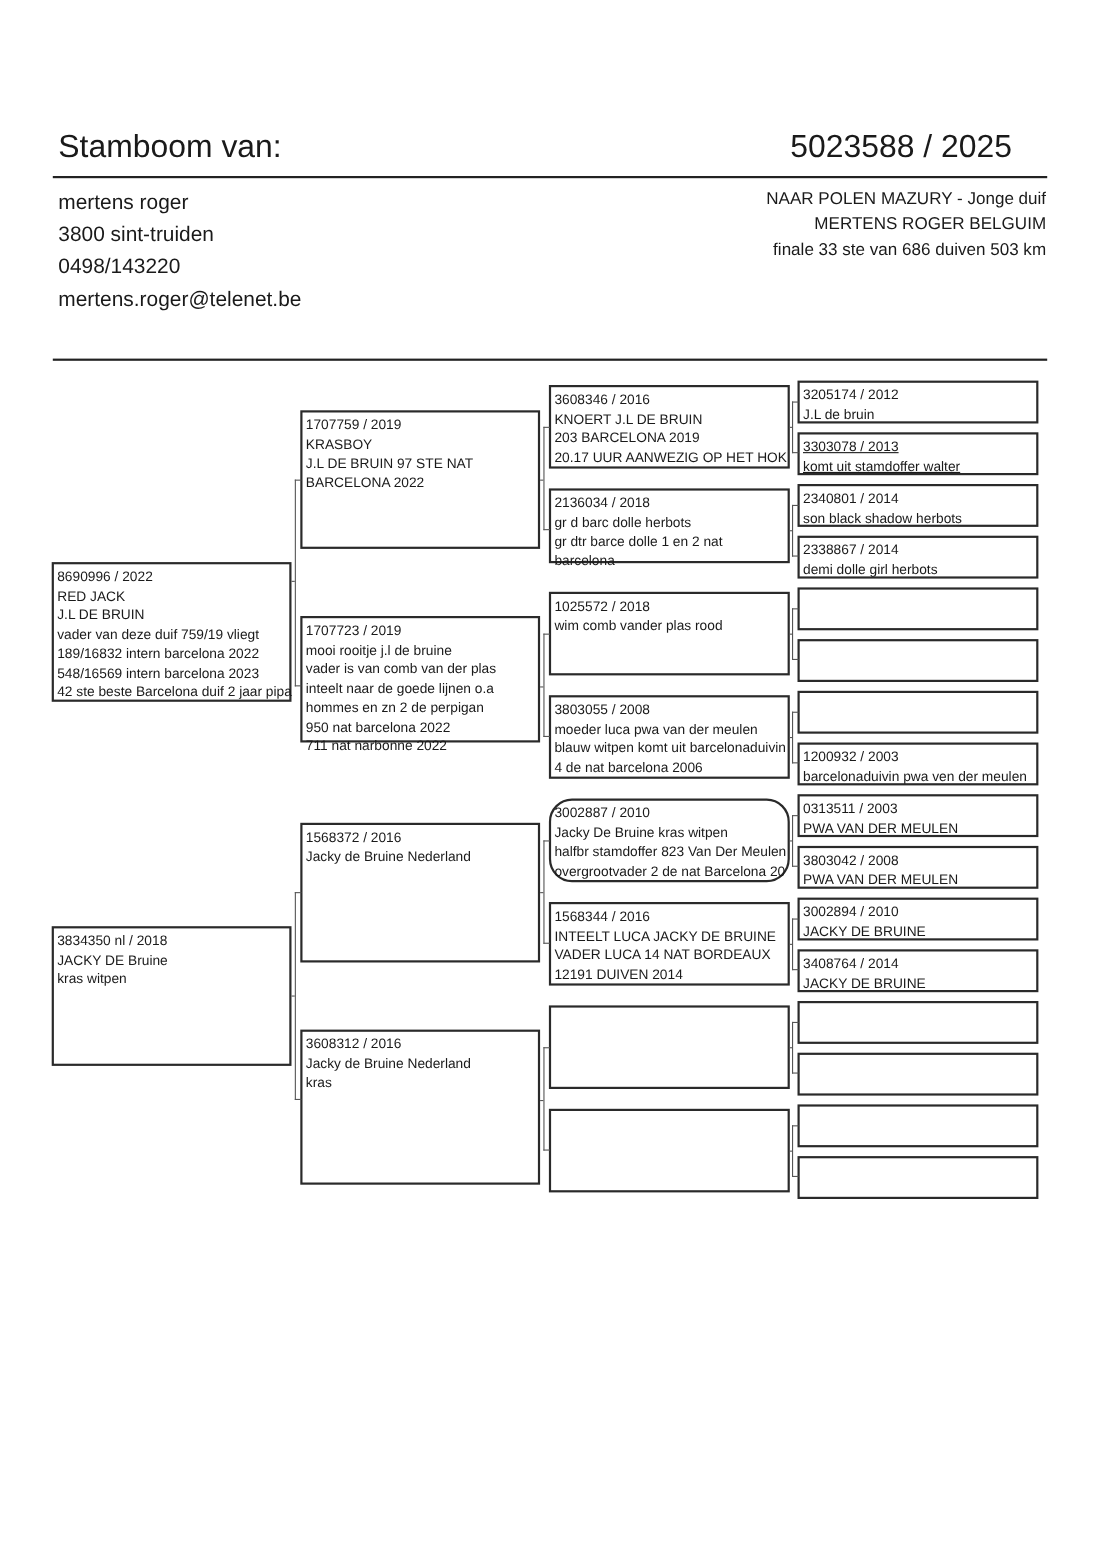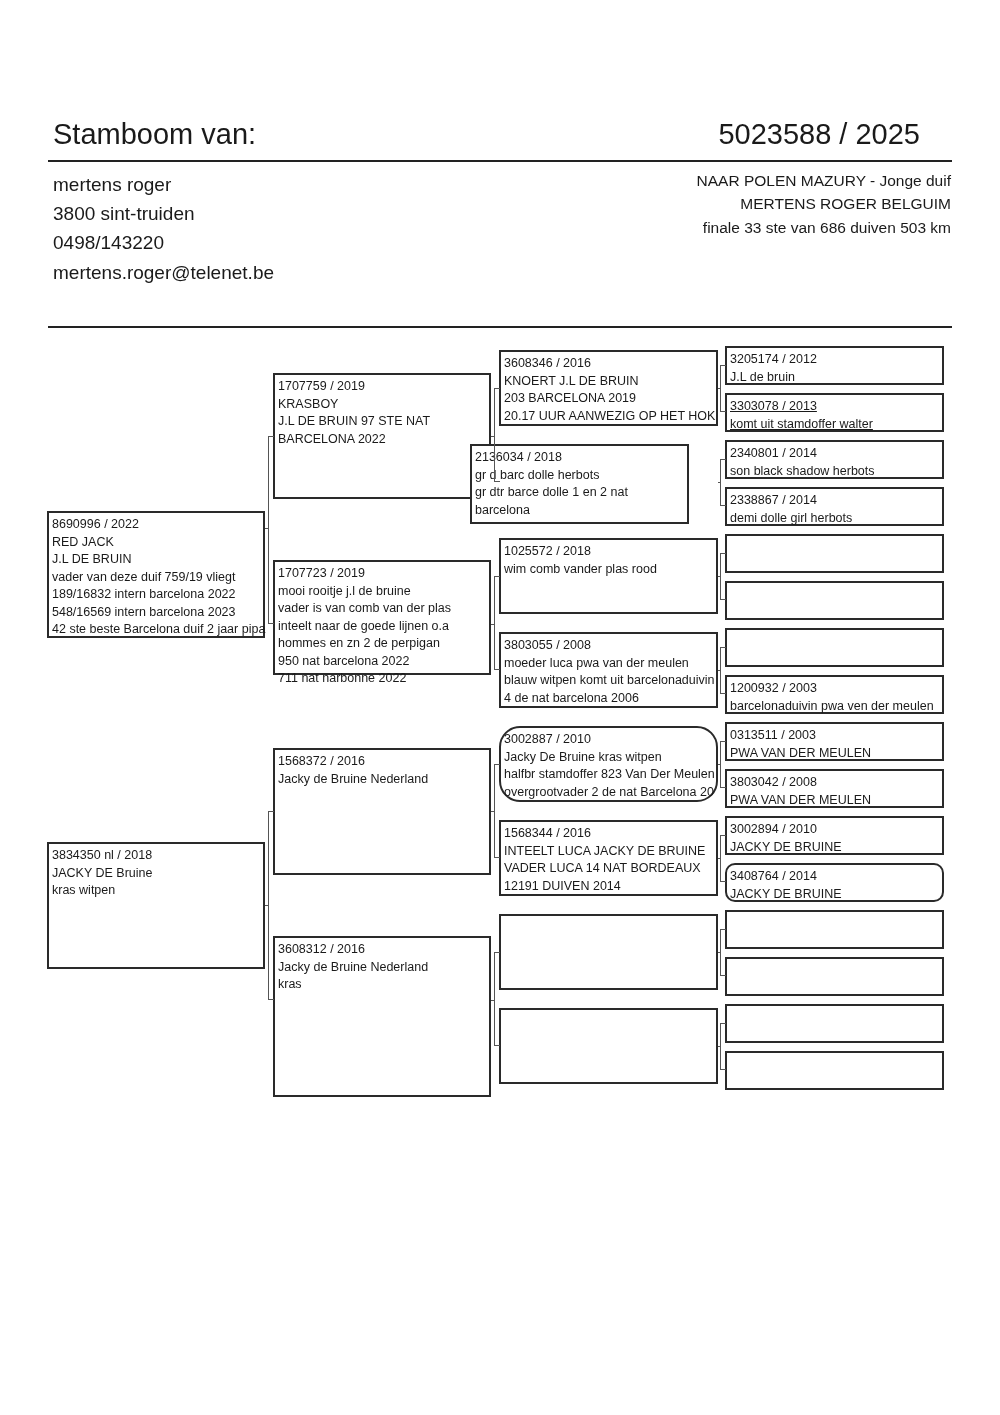--- a/index.html
+++ b/index.html
@@ -67,32 +67,32 @@
       <div class="line">vader is van comb van der plas</div>
       <div class="line">inteelt naar de goede lijnen o.a</div>
       <div class="line">hommes en zn 2 de perpigan</div>
       <div class="line">950 nat barcelona 2022</div>
       <div class="line">711 nat narbonne  2022</div>
     </div>
     <div class="box" style="left: 273px; top: 748px; width: 218px; height: 127px;">
       <div class="line">1568372 / 2016</div>
       <div class="line">Jacky de Bruine  Nederland</div>
     </div>
-    <div class="box" style="left: 273px; top: 936px; width: 218px; height: 161px;">
+    <div class="box" style="left: 273px; top: 936px; width: 218px; height: 141px;">
       <div class="line">3608312 / 2016</div>
       <div class="line">Jacky de Bruine  Nederland</div>
       <div class="line">kras</div>
     </div>
     <div class="box" style="left: 499px; top: 350px; width: 219px; height: 76px;">
       <div class="line">3608346 / 2016</div>
       <div class="line">KNOERT    J.L DE BRUIN</div>
       <div class="line">203 BARCELONA 2019</div>
       <div class="line">20.17 UUR AANWEZIG OP HET HOK</div>
     </div>
-    <div class="box" style="left: 470px; top: 444px; width: 219px; height: 80px;">
+    <div class="box" style="left: 499px; top: 444px; width: 219px; height: 68px;">
       <div class="line">2136034 / 2018</div>
       <div class="line">gr d barc dolle herbots</div>
       <div class="line">gr  dtr barce dolle  1 en 2 nat</div>
       <div class="line">barcelona</div>
     </div>
     <div class="box" style="left: 499px; top: 538px; width: 219px; height: 76px;">
       <div class="line">1025572 / 2018</div>
       <div class="line">wim comb vander plas rood</div>
     </div>
     <div class="box" style="left: 499px; top: 632px; width: 219px; height: 76px;">
@@ -143,21 +143,21 @@
       <div class="line">PWA VAN DER MEULEN</div>
     </div>
     <div class="box" style="left: 725px; top: 769px; width: 219px; height: 39px;">
       <div class="line">3803042 / 2008</div>
       <div class="line">PWA VAN DER MEULEN</div>
     </div>
     <div class="box" style="left: 725px; top: 816px; width: 219px; height: 39px;">
       <div class="line">3002894 / 2010</div>
       <div class="line">JACKY DE BRUINE</div>
     </div>
-    <div class="box" style="left: 725px; top: 863px; width: 219px; height: 39px; border-radius: 10px;">
+    <div class="box" style="left: 725px; top: 863px; width: 219px; height: 39px;">
       <div class="line">3408764 / 2014</div>
       <div class="line">JACKY DE BRUINE</div>
     </div>
     <div class="box" style="left: 725px; top: 910px; width: 219px; height: 39px;"></div>
     <div class="box" style="left: 725px; top: 957px; width: 219px; height: 39px;"></div>
     <div class="box" style="left: 725px; top: 1004px; width: 219px; height: 39px;"></div>
     <div class="box" style="left: 725px; top: 1051px; width: 219px; height: 39px;"></div>
     <div class="stub" style="left: 265px; top: 528px; width: 3px;"></div>
     <div class="conn" style="left: 268px; top: 436px; width: 6px; height: 188px;"></div>
     <div class="stub" style="left: 265px; top: 905px; width: 3px;"></div>

